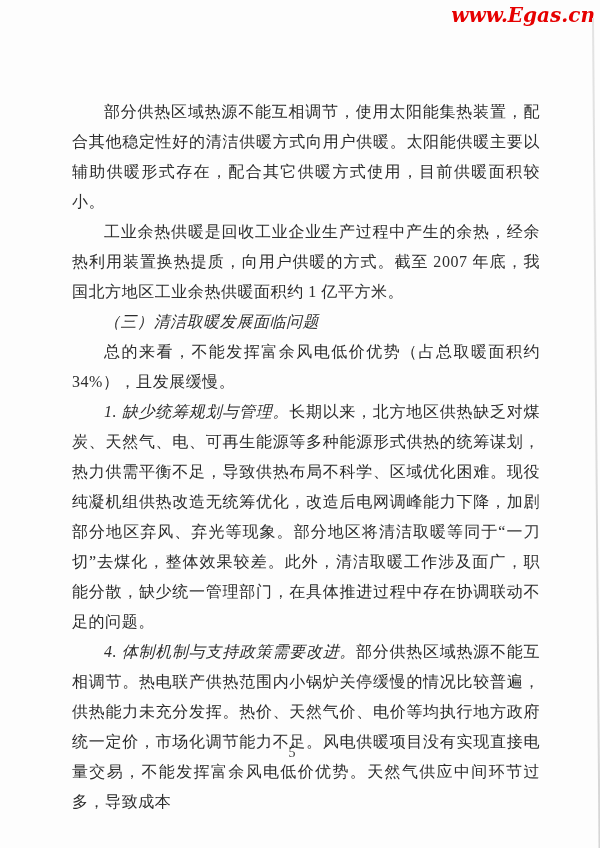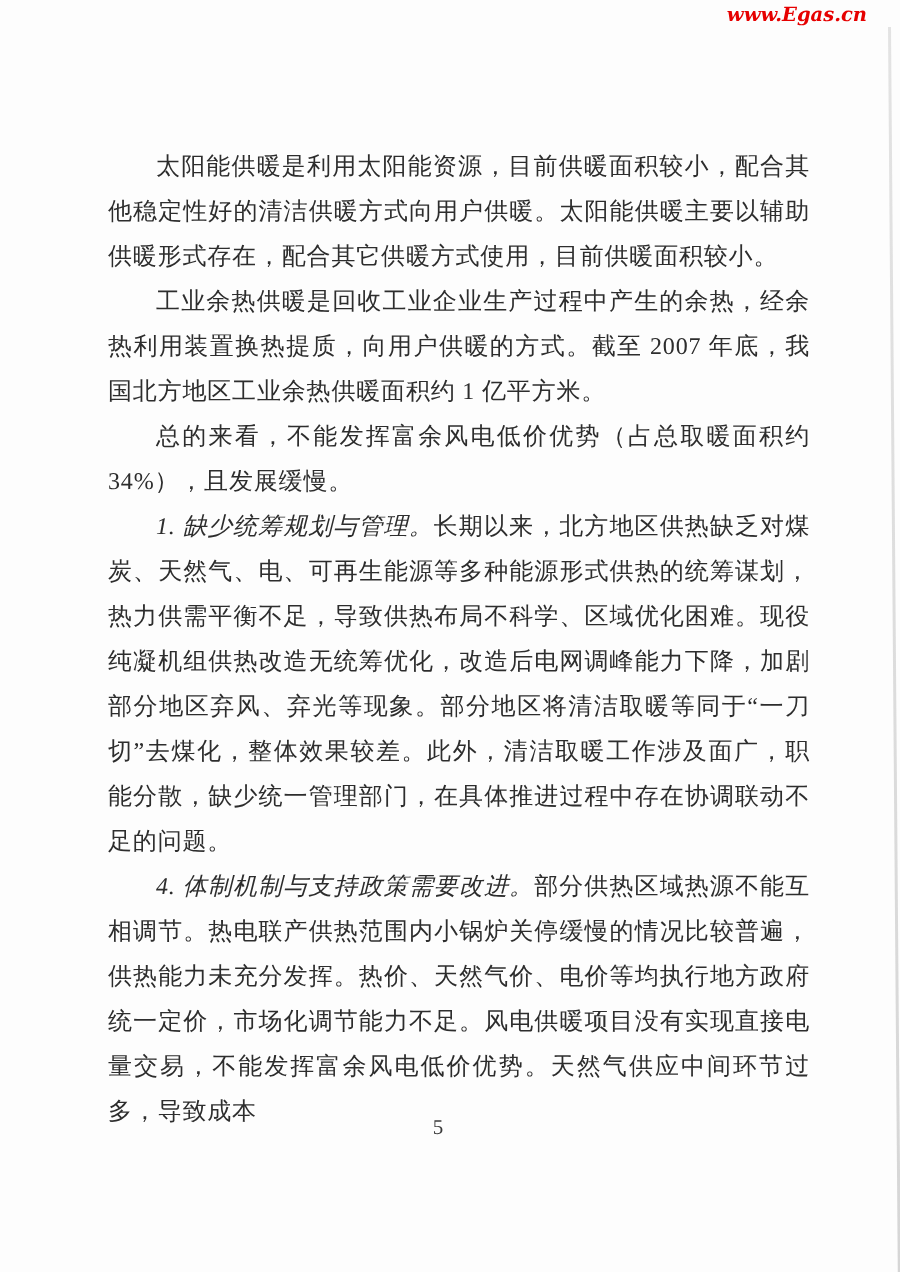--- a/index.html
+++ b/index.html
@@ -10,25 +10,25 @@
     position: relative;
     width: 600px;
     height: 848px;
     background: #fdfdfd;
     overflow: hidden;
     font-family: "Liberation Serif", "DejaVu Serif", serif;
   }
   .watermark {
     position: absolute;
     top: 3px;
-    right: 22px;
+    right: 5px;
     font-family: "DejaVu Serif", serif;
     font-style: italic;
     font-weight: bold;
-    font-size: 13px;
+    font-size: 20px;
     color: #e60000;
     letter-spacing: 0px;
     white-space: nowrap;
   }
   .scan-edge {
     position: absolute;
     left: 592px;
     top: 18px;
     width: 2px;
     height: 830px;
@@ -71,24 +71,25 @@
 <body>
 
 <div>
 
   <span class="watermark">www.Egas.cn</span>
 
   <div class="scan-edge"></div>
 
   <div class="content">
 
-    <p>太阳能供暖是利用太阳能资源，目前供暖面积较小，配合其他稳定性好的清洁供暖方式向用户供暖。太阳能供暖主要以辅助供暖形式存在，配合其它供暖方式使用，目前供暖面积较小。</p>
+    <p>部分供热区域热源不能互相调节，使用太阳能集热装置，配合其他稳定性好的清洁供暖方式向用户供暖。太阳能供暖主要以辅助供暖形式存在，配合其它供暖方式使用，目前供暖面积较小。</p>
 
     <p>工业余热供暖是回收工业企业生产过程中产生的余热，经余热利用装置换热提质，向用户供暖的方式。截至 2007 年底，我国北方地区工业余热供暖面积约 1 亿平方米。</p>
 
+    <p class="kai">（三）清洁取暖发展面临问题</p>
 
     <p>总的来看，不能发挥富余风电低价优势（占总取暖面积约34%），且发展缓慢。</p>
 
     <p><span class="kai">1. 缺少统筹规划与管理。</span><span>长期以来，北方地区供热缺乏对煤炭、天然气、电、可再生能源等多种能源形式供热的统筹谋划，热力供需平衡不足，导致供热布局不科学、区域优化困难。现役纯凝机组供热改造无统筹优化，改造后电网调峰能力下降，加剧部分地区弃风、弃光等现象。部分地区将清洁取暖等同于“一刀切”去煤化，整体效果较差。此外，清洁取暖工作涉及面广，职能分散，缺少统一管理部门，在具体推进过程中存在协调联动不足的问题。</span></p>
 
     <p><span class="kai">4. 体制机制与支持政策需要改进。</span><span>部分供热区域热源不能互相调节。热电联产供热范围内小锅炉关停缓慢的情况比较普遍，供热能力未充分发挥。热价、天然气价、电价等均执行地方政府统一定价，市场化调节能力不足。风电供暖项目没有实现直接电量交易，不能发挥富余风电低价优势。天然气供应中间环节过多，导致成本</span></p>
 
   </div>
 
   <div class="page-number">5</div>

